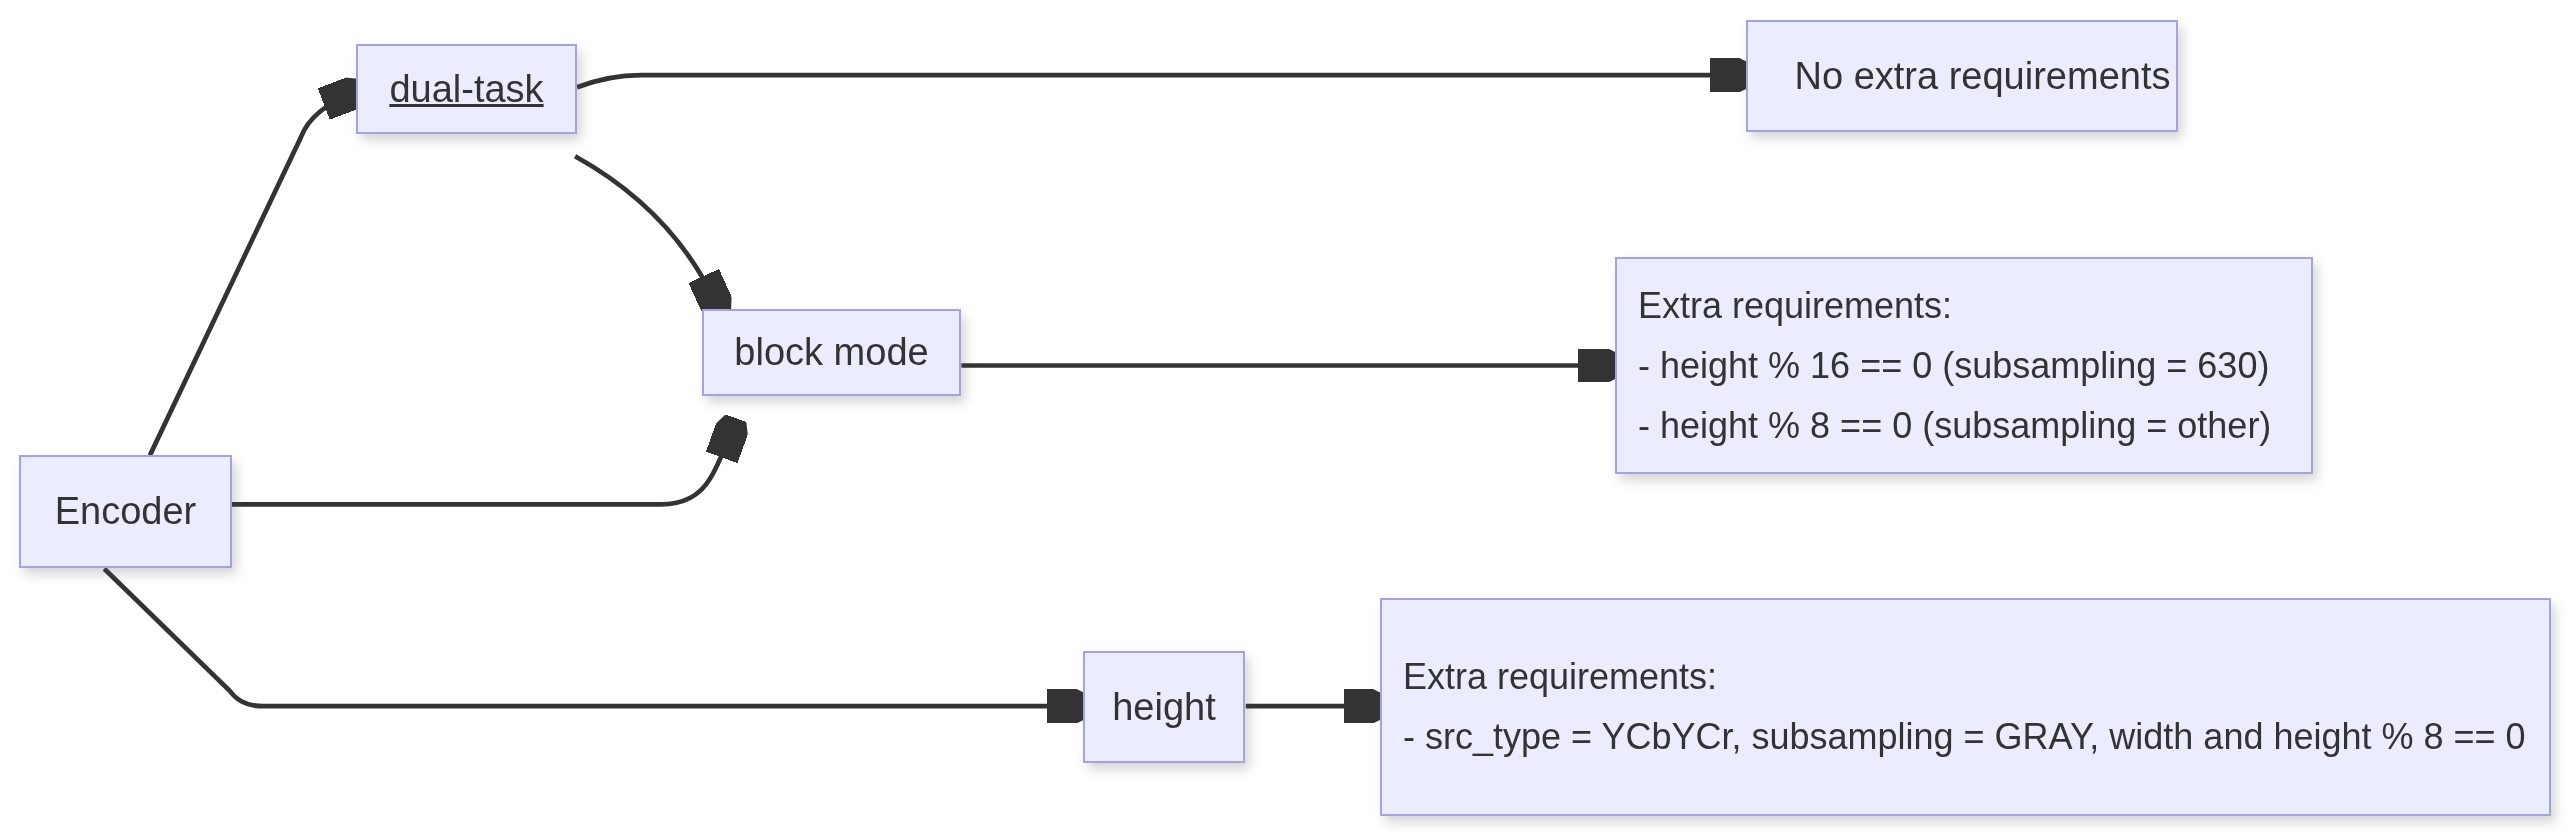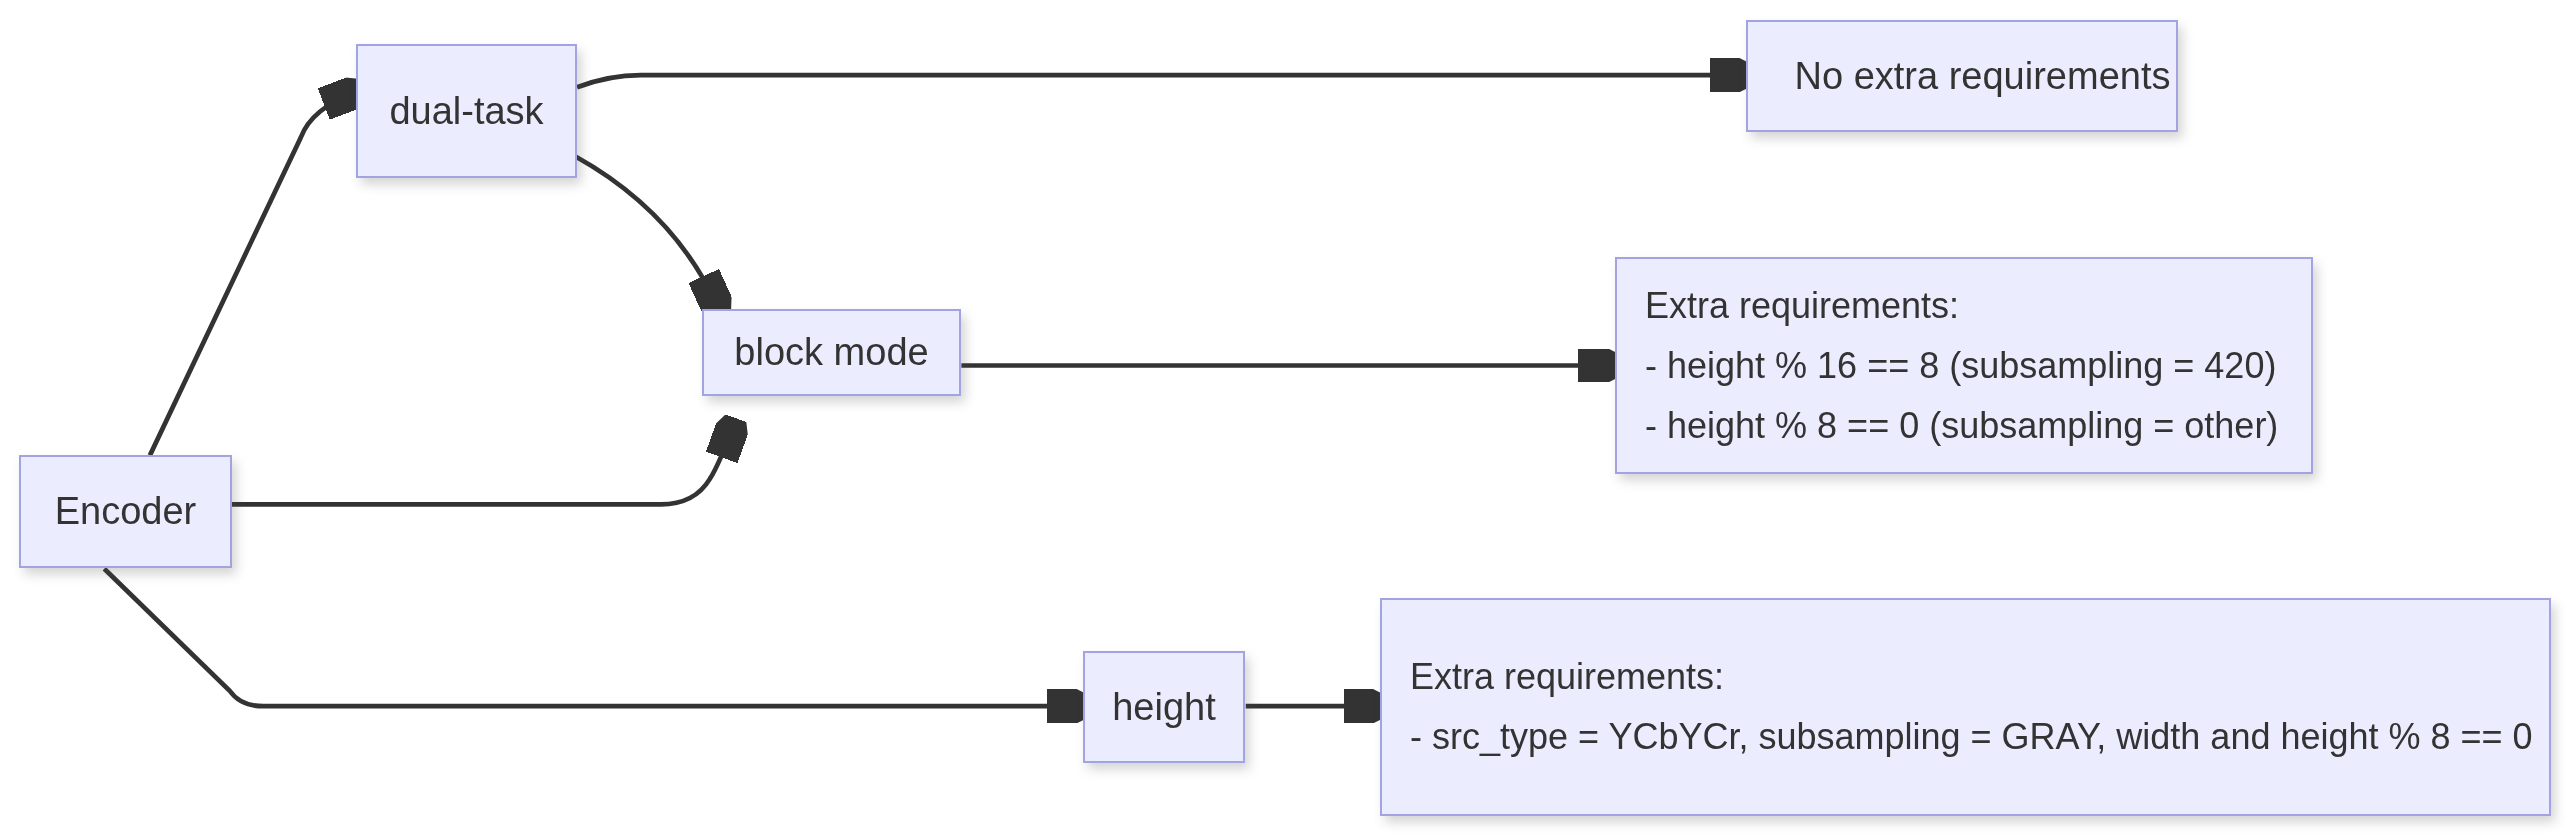--- a/index.html
+++ b/index.html
@@ -42,29 +42,29 @@
     text-align: center;
     font-size: 38px;
     box-shadow: 5.4px 6.7px 10.7px rgba(80, 80, 80, 0.25);
   }
   .node.box {
     flex-direction: column;
     align-items: flex-start;
     justify-content: center;
     text-align: left;
     font-size: 36px;
-    padding: 16px 34px 16px 28px;
+    padding: 16px 34px 16px 21px;
   }
   .node.box .line {
     line-height: 60px;
     white-space: nowrap;
   }
   
   #n-encoder    { left:   19px; top:  455px; width:  213px; height: 113px; }
-  #n-dual-task  { left:  356px; top:   44px; width:  221px; height: 134px; }
+  #n-dual-task  { left:  356px; top:   44px; width:  221px; height: 90px; text-decoration: underline; }
   #n-block-mode { left: 702px; top:  309px; width:  259px; height: 87px; }
   #n-rotate     { left: 1083px; top:  651px; width:  162px; height: 112px; }
   #n-no-extra   { left: 1746px; top:   20px; width:  432px; height: 112px; padding-left: 41px; }
   #n-block-reqs { left: 1615px; top:  257px; width: 698px; height: 217px; }
   #n-rotate-reqs{ left: 1380px; top:  598px; width: 1171px; height: 218px; }
 </style>
 </head>
 <body>
 
 <div class="diagram">
@@ -99,21 +99,21 @@
   <div class="node" id="n-rotate">
     <span>height</span>
   </div>
 
   <div class="node" id="n-no-extra">
     <span>No extra requirements</span>
   </div>
 
   <div class="node box" id="n-block-reqs">
     <div class="line">Extra requirements:</div>
-    <div class="line">- height % 16 == 8 (subsampling = 420)</div>
+    <div class="line">- height % 16 == 0 (subsampling = 630)</div>
     <div class="line">- height % 8 == 0 (subsampling = other)</div>
   </div>
 
   <div class="node box" id="n-rotate-reqs">
     <div class="line">Extra requirements:</div>
     <div class="line">- src_type = YCbYCr, subsampling = GRAY, width and height % 8 == 0</div>
   </div>
 
 </div>
 

